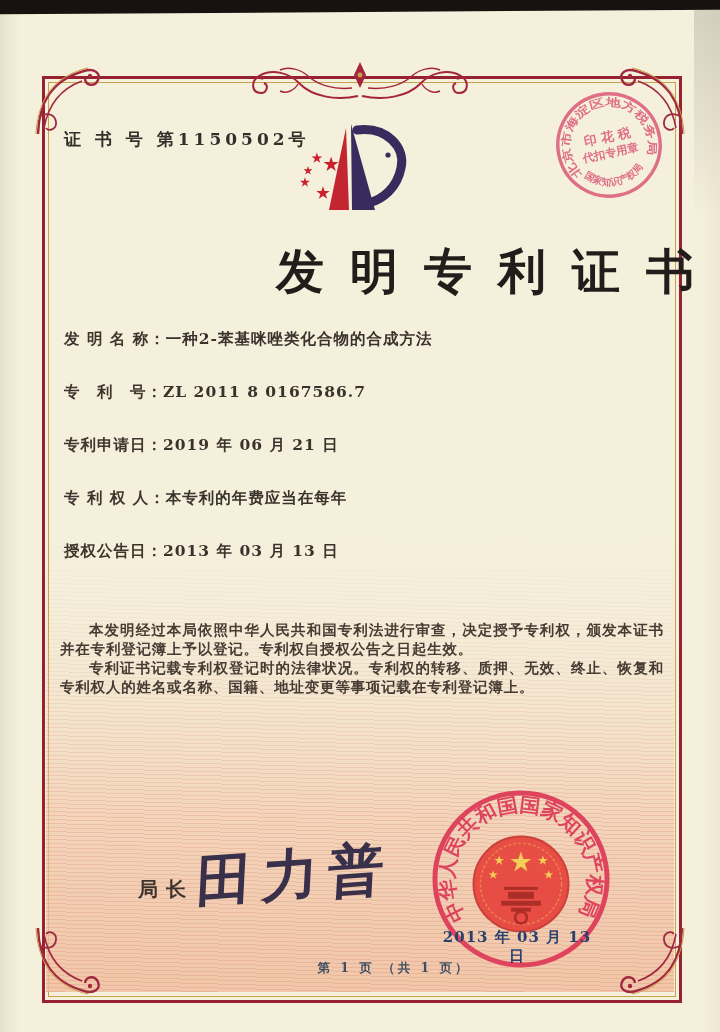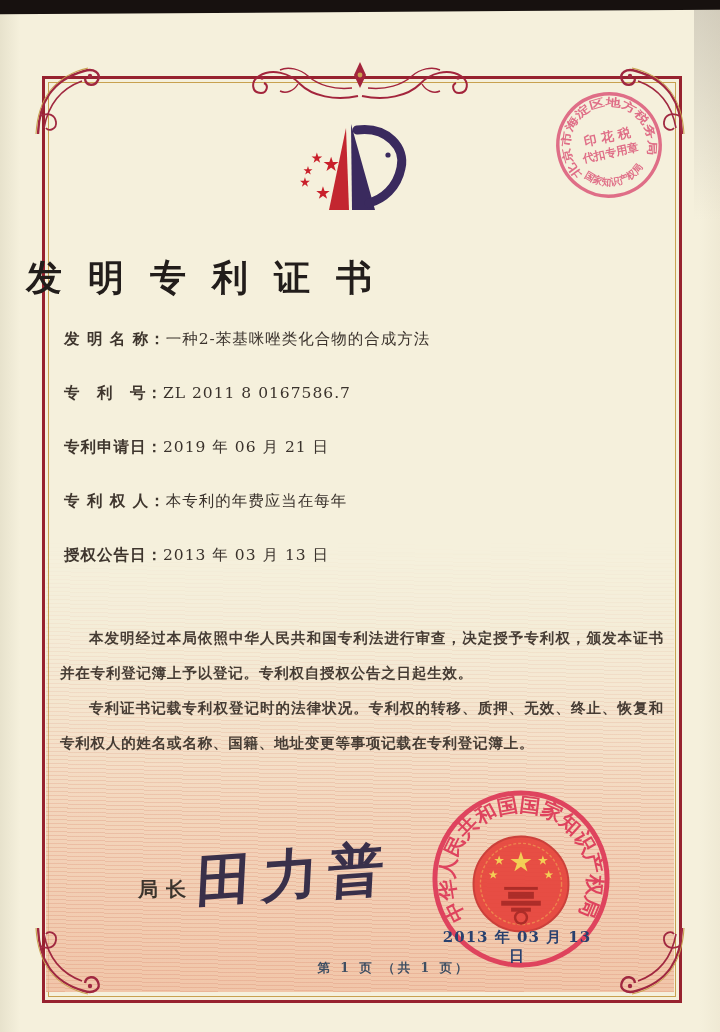--- a/index.html
+++ b/index.html
@@ -23,27 +23,27 @@
   .ornament{position:absolute;z-index:3;}
   .corner{width:72px;height:72px;}
   .c-tl{left:34px;top:64px;}
   .c-tr{left:614px;top:64px;transform:scaleX(-1);}
   .c-bl{left:34px;top:926px;transform:scaleY(-1);}
   .c-br{left:614px;top:926px;transform:scale(-1,-1);}
   .c-top{left:240px;top:54px;width:240px;height:54px;}
   .content{position:absolute;inset:0;z-index:2;}
   .cert-no{position:absolute;left:64px;top:128px;font-size:17px;font-weight:600;letter-spacing:4px;color:#33302b;}
   .logo{position:absolute;left:285px;top:110px;width:135px;height:115px;}
-  .title{position:absolute;left:0;top:254px;width:720px;text-align:left;font-size:36px;font-weight:700;
+  .title{position:absolute;left:0;top:240px;width:720px;text-align:right;font-size:48px;font-weight:700;
     letter-spacing:26px;text-indent:26px;color:#221d1b;}
   .fields{position:absolute;left:64px;top:328px;width:580px;}
   .field-row{font-size:15.5px;font-weight:700;color:#3e352d;letter-spacing:1px;line-height:21px;margin-bottom:32px;white-space:nowrap;}
-  .field-row .val{font-weight:400;color:#3a322c;}
+  .field-row .val{font-weight:700;color:#3a322c;}
   .body-text{position:absolute;left:60px;top:620px;width:604px;color:#463c34;}
-  .body-text p{margin:0;font-size:14.5px;font-weight:600;line-height:35px;letter-spacing:0.8px;
+  .body-text p{margin:0;font-size:14.5px;font-weight:600;line-height:19px;letter-spacing:0.8px;
     text-align:justify;text-indent:2em;}
   .sig-label{position:absolute;left:138px;top:876px;font-size:20px;font-weight:700;letter-spacing:8px;color:#3c342d;}
   .signature{position:absolute;left:196px;top:838px;font-size:56px;font-weight:700;letter-spacing:10px;
     color:#2a2342;transform:rotate(-4deg) skewX(-7deg);opacity:.92;}
   .seal{position:absolute;left:427px;top:785px;width:188px;height:188px;mix-blend-mode:multiply;opacity:.94;}
   .seal-date{position:absolute;left:433px;top:928px;width:168px;text-align:center;font-size:15px;font-weight:700;
     letter-spacing:1px;color:#28406e;z-index:4;}
   .stamp{position:absolute;left:550px;top:86px;width:118px;height:118px;transform:rotate(-12deg);
     mix-blend-mode:multiply;opacity:.9;}
   .footer{position:absolute;left:0;top:960px;width:720px;text-align:center;font-size:12.5px;font-weight:600;
@@ -117,20 +117,21 @@
         <circle cx="22" cy="24" r="1.8" fill="#a3253c" stroke="none"></circle>
       </g>
       <use href="#half" transform="translate(240,0) scale(-1,1)"></use>
       <path d="M120,8 L126,21 L120,34 L114,21 Z" fill="#a3253c"></path>
       <circle cx="120" cy="21" r="2.4" fill="#c8a14f"></circle>
     </svg>
   </span>
 
   <div class="content">
 
+    <div class="cert-no">证 书 号 第1150502号</div>
 
     <span class="logo">
       <svg viewBox="0 0 135 115" width="135" height="115">
         <polygon points="61,18 44,100 64,100" fill="#c32630"></polygon>
         <polygon points="66,14 67,100 90,100" fill="#3a2a5e"></polygon>
         <path d="M72,20 C102,16 121,38 116,58 C112,78 98,89 84,93" fill="none" stroke="#3a2a5e" stroke-width="9" stroke-linecap="round"></path>
         <circle cx="103" cy="45" r="2.6" fill="#3a2a5e"></circle>
         <g fill="#c9202b" text-anchor="middle" font-weight="700">
           <text x="32" y="52" font-size="12">★</text>
           <text x="46" y="60" font-size="17">★</text>

